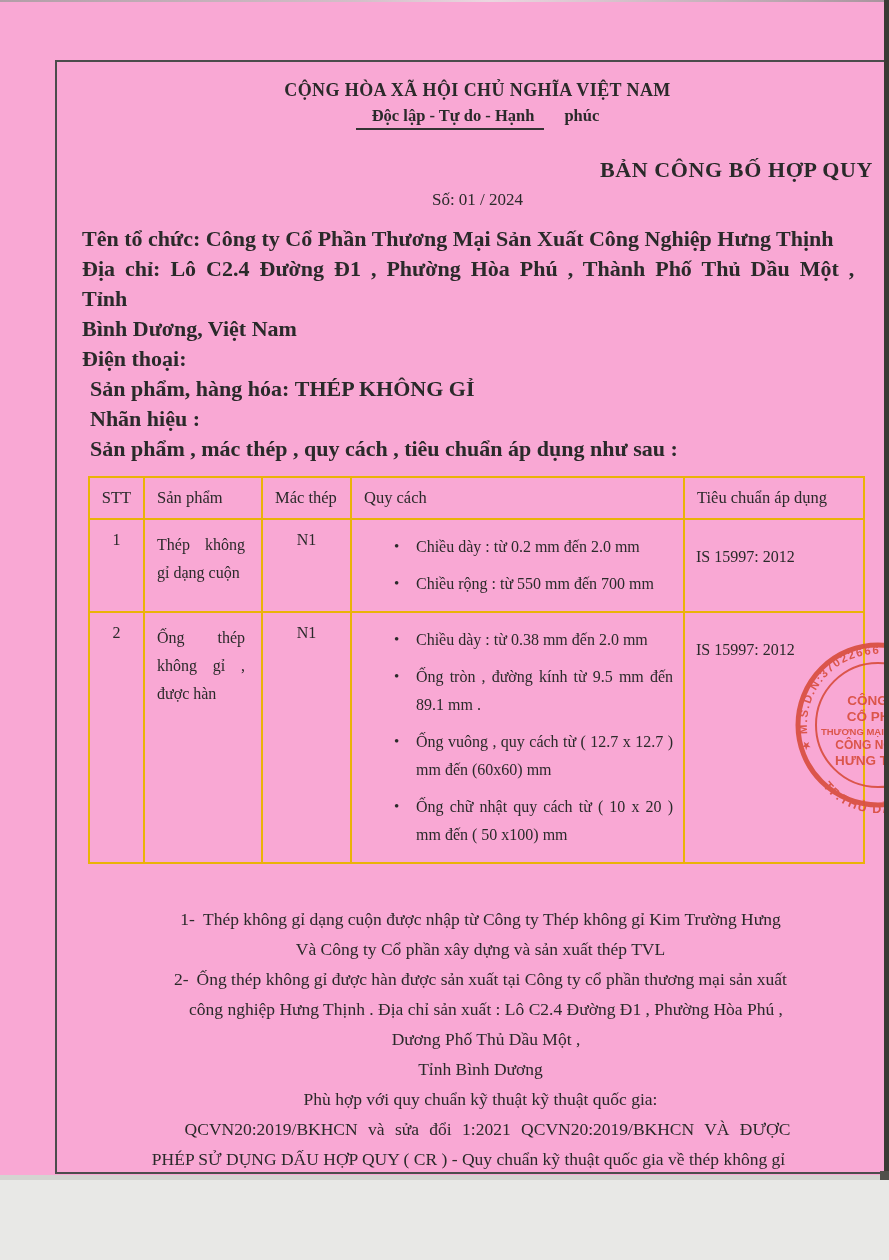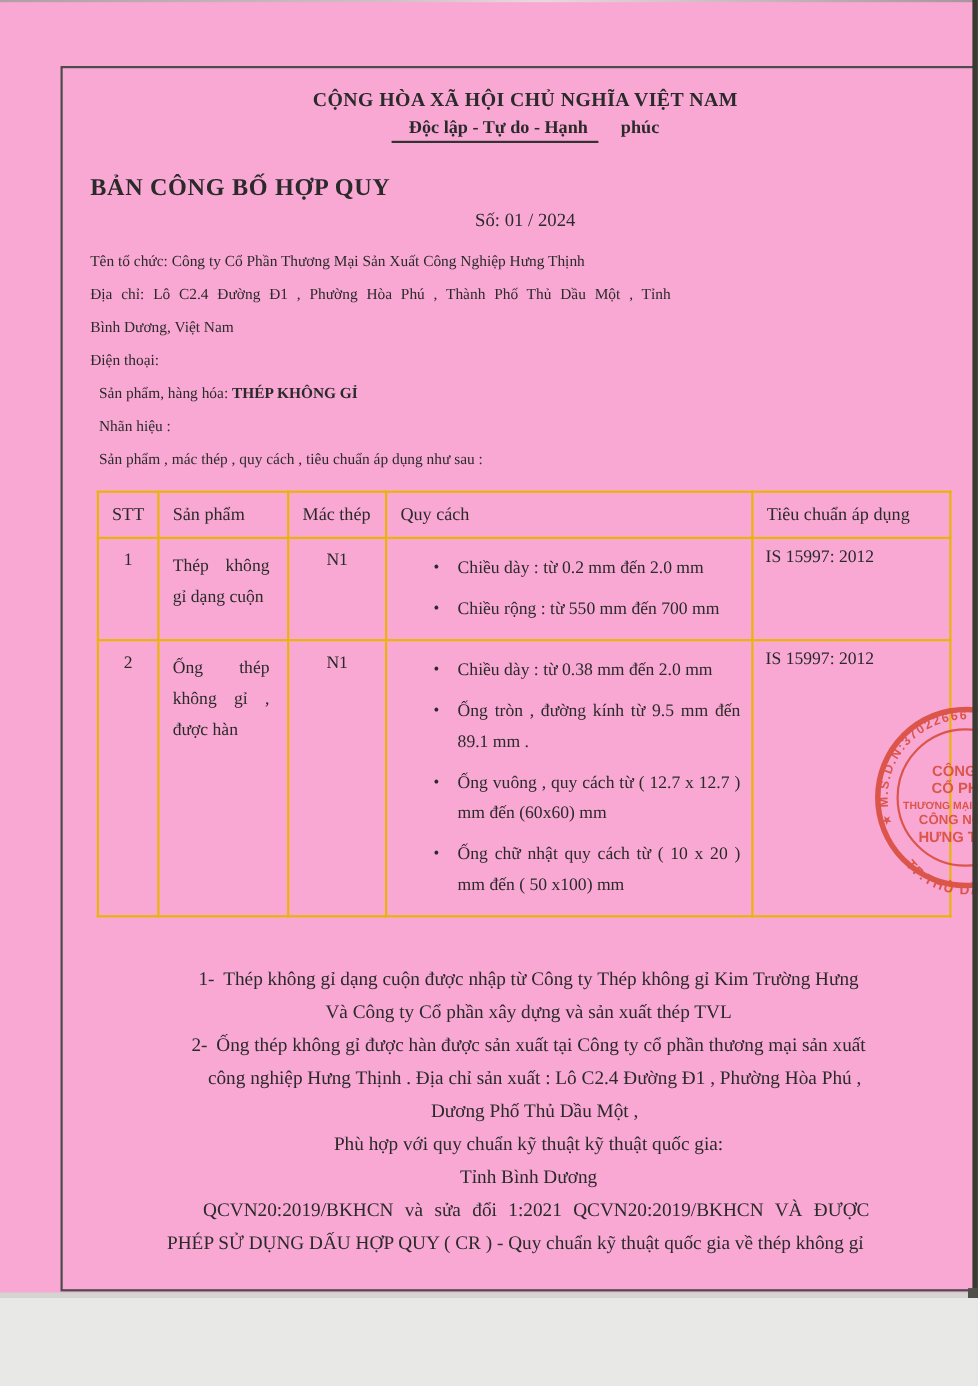--- a/index.html
+++ b/index.html
@@ -19,40 +19,40 @@
 
   .frame{
     position:absolute;left:55px;top:60px;width:791px;height:1096px;
     border:2px solid #4c4c4c;
     padding:14px 12px 0 25px;box-sizing:content-box;
   }
   .nat-title{margin-top:4px;text-align:center;font-weight:bold;font-size:18px;letter-spacing:.4px;}
   .motto{text-align:center;font-weight:bold;font-size:16.5px;margin-top:5px;}
   .motto-main{display:inline-block;border-bottom:2.5px solid #333;padding:0 10px 2px 16px;}
   .motto-tail{margin-left:20px;}
-  .doc-title{margin:27px 0 0;text-align:left;font-weight:bold;font-size:22px;letter-spacing:.6px;}
+  .doc-title{margin:27px 0 0;text-align:right;font-weight:bold;font-size:22px;letter-spacing:.6px;}
   .doc-number{text-align:center;font-size:17px;margin-top:7px;}
 
-  .body-block{margin-top:14px;font-size:14px;line-height:30px;}
+  .body-block{margin-top:14px;font-size:22px;line-height:30px;font-weight:bold;}
   .body-block p{margin:0;}
   .js1{word-spacing:4.5px;}
   .ind{padding-left:8px;}
 
   table{border-collapse:collapse;table-layout:fixed;width:775px;margin:12px 0 0 6px;font-size:16px;}
   col.c1{width:55px}col.c2{width:118px}col.c3{width:89px}col.c4{width:333px}col.c5{width:180px}
   th,td{border:2px solid #eab308;vertical-align:top;font-weight:normal;}
   th{height:40px;vertical-align:middle;text-align:left;padding:0 4px 0 12px;font-size:16.5px;}
   th.ct{text-align:center;padding:0;}
   tr.r1{height:92px;}
   tr.r2{height:233px;}
   td.cstt{text-align:center;padding-top:11px;}
   td.cprod{padding:11px 16px 0 12px;text-align:justify;line-height:28px;}
   td.cmac{text-align:center;padding-top:11px;}
   td.cquy{padding:4px 10px 4px 0;}
-  td.cstd{padding:8px 4px 0 11px;border-radius:24px;}
+  td.cstd{padding:28px 4px 0 11px;border-radius:24px;}
   ul.spec{list-style:none;margin:0 0 0 40px;padding:0;}
   ul.spec li{position:relative;padding-left:24px;margin:9px 0;line-height:28px;text-align:justify;}
   ul.spec li::before{content:"•";position:absolute;left:2px;top:-1px;font-size:15px;}
 
   .notes-block{margin-top:40px;font-size:17.5px;line-height:30px;}
   .notes-block p{margin:0;text-align:center;}
   .nmark{padding-right:8px;}
   .n-first{padding-left:6px;}
   .n-cont{padding-left:6px;}
   .n2-cont{padding-left:17px;}
@@ -135,22 +135,22 @@
       </tr>
     </tbody>
       </table>
 
     <div class="notes-block">
       <p class="n-first"><span class="nmark">1-</span><span>Thép không gỉ dạng cuộn được nhập từ Công ty Thép không gỉ Kim Trường Hưng</span></p>
       <p class="n-cont">Và Công ty Cổ phần xây dựng và sản xuất thép TVL</p>
       <p class="n-first"><span class="nmark">2-</span><span>Ống thép không gỉ được hàn được sản xuất tại Công ty cổ phần thương mại sản xuất</span></p>
       <p class="n2-cont">công nghiệp Hưng Thịnh . Địa chỉ sản xuất : Lô C2.4 Đường Đ1 , Phường Hòa Phú ,</p>
       <p class="n2-cont">Dương Phố Thủ Dầu Một ,</p>
+      <p class="n-cont">Tỉnh Bình Dương</p>
       <p class="n-cont">Phù hợp với quy chuẩn kỹ thuật kỹ thuật quốc gia:</p>
-      <p class="n-cont">Tỉnh Bình Dương</p>
       <p class="conf-1">QCVN20:2019/BKHCN và sửa đổi 1:2021 QCVN20:2019/BKHCN VÀ ĐƯỢC</p>
       <p class="conf-2">PHÉP SỬ DỤNG DẤU HỢP QUY ( CR ) -  Quy chuẩn kỹ thuật quốc gia về thép không gỉ</p>
     </div>
   </div>
 
   <svg class="stamp" viewBox="0 0 200 200">
     <circle cx="100" cy="100" r="80" fill="none" stroke-width="5" stroke="#d94f40"></circle>
     <circle cx="100" cy="100" r="62" fill="none" stroke-width="2" stroke="#d94f40"></circle>
     <defs>
       <path id="arcTop" d="M 33.3 124.3 A 71 71 0 1 1 166.7 124.3" fill="none"></path>

